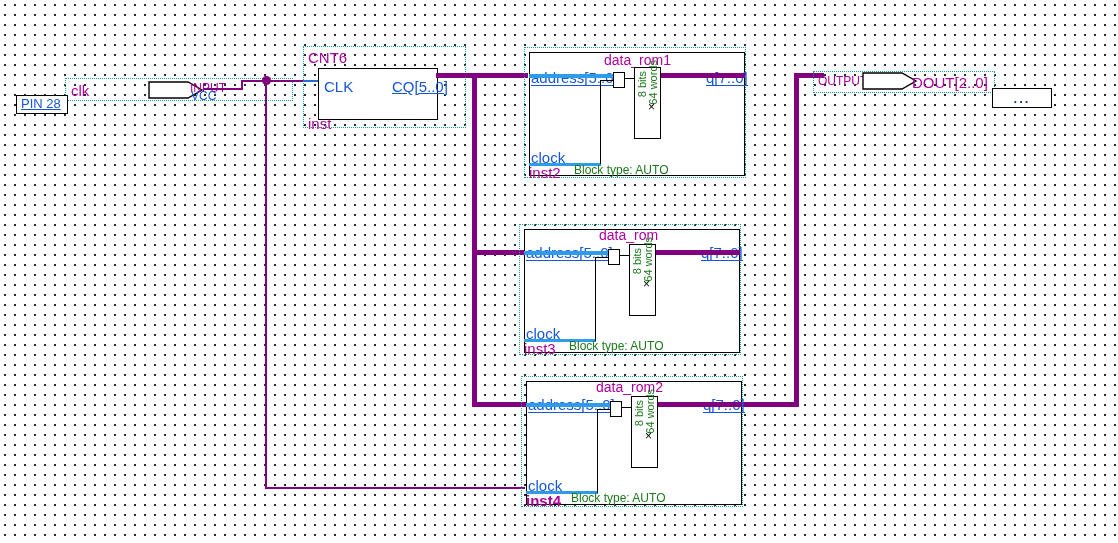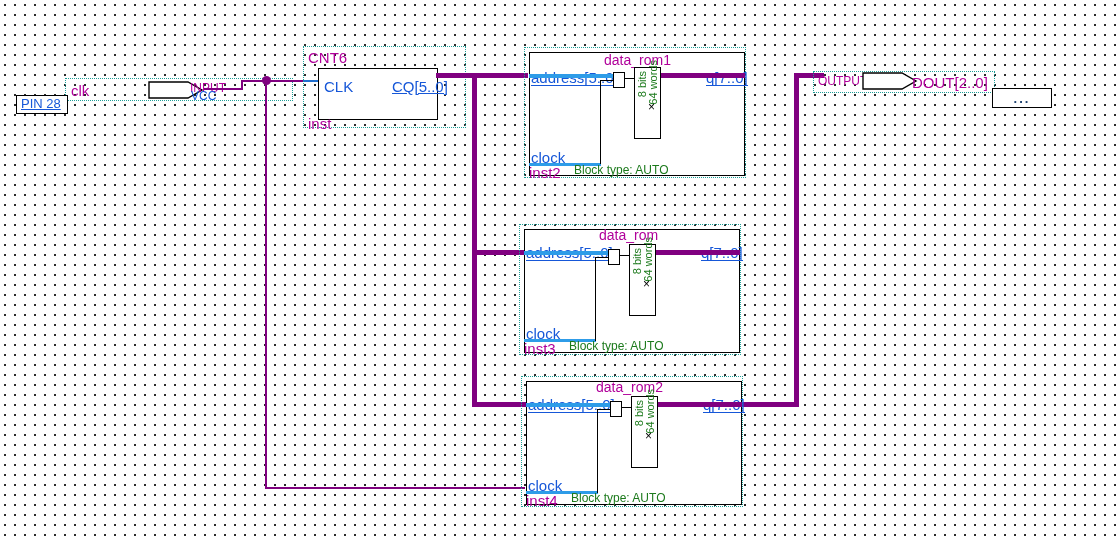--- a/index.html
+++ b/index.html
@@ -276,21 +276,21 @@
   <div class="label f14 lbl-magenta" style="left:596px; top:380px;">data_rom2</div>
 
   <div class="label f13 lbl-blue underline-blue" style="left:528px; top:397px;">address[5..0]</div>
   <div class="pinline" style="left:526px; top:403px; width:96px;"></div>
 
   <div class="label f13 lbl-blue underline-blue" style="left:528px; top:478px;">clock</div>
   <div class="pinline" style="left:526px; top:491px; width:72px; height:3px;"></div>
 
   <div class="label f13 lbl-blue underline-blue" style="left:703px; top:397px;">q[7..0]</div>
 
-  <div class="label f13 lbl-magenta" style="left:526px; top:493px;">inst4</div>
+  <div class="label f13 lbl-magenta" style="left:526px; top:493px;font-weight:bold;">inst4</div>
 
   <div class="label f12 lbl-green" style="left:571px; top:492px;">Block type: AUTO</div>
 
   <div class="memmux" style="left:610px; top:401px; width:12px; height:16px;"></div>
   <div class="inner-wire" style="left:622px; top:407px; width:10px; height:1px;"></div>
   <div class="inner-wire" style="left:597px; top:409px; width:1px; height:84px;"></div>
   <div class="inner-wire" style="left:597px; top:409px; width:14px; height:1px;"></div>
 
   <div class="memcore" style="left:631px; top:396px; width:27px; height:72px;"></div>
   <div class="vtext lbl-green" style="left:634px; top:400px;">8 bits</div>

